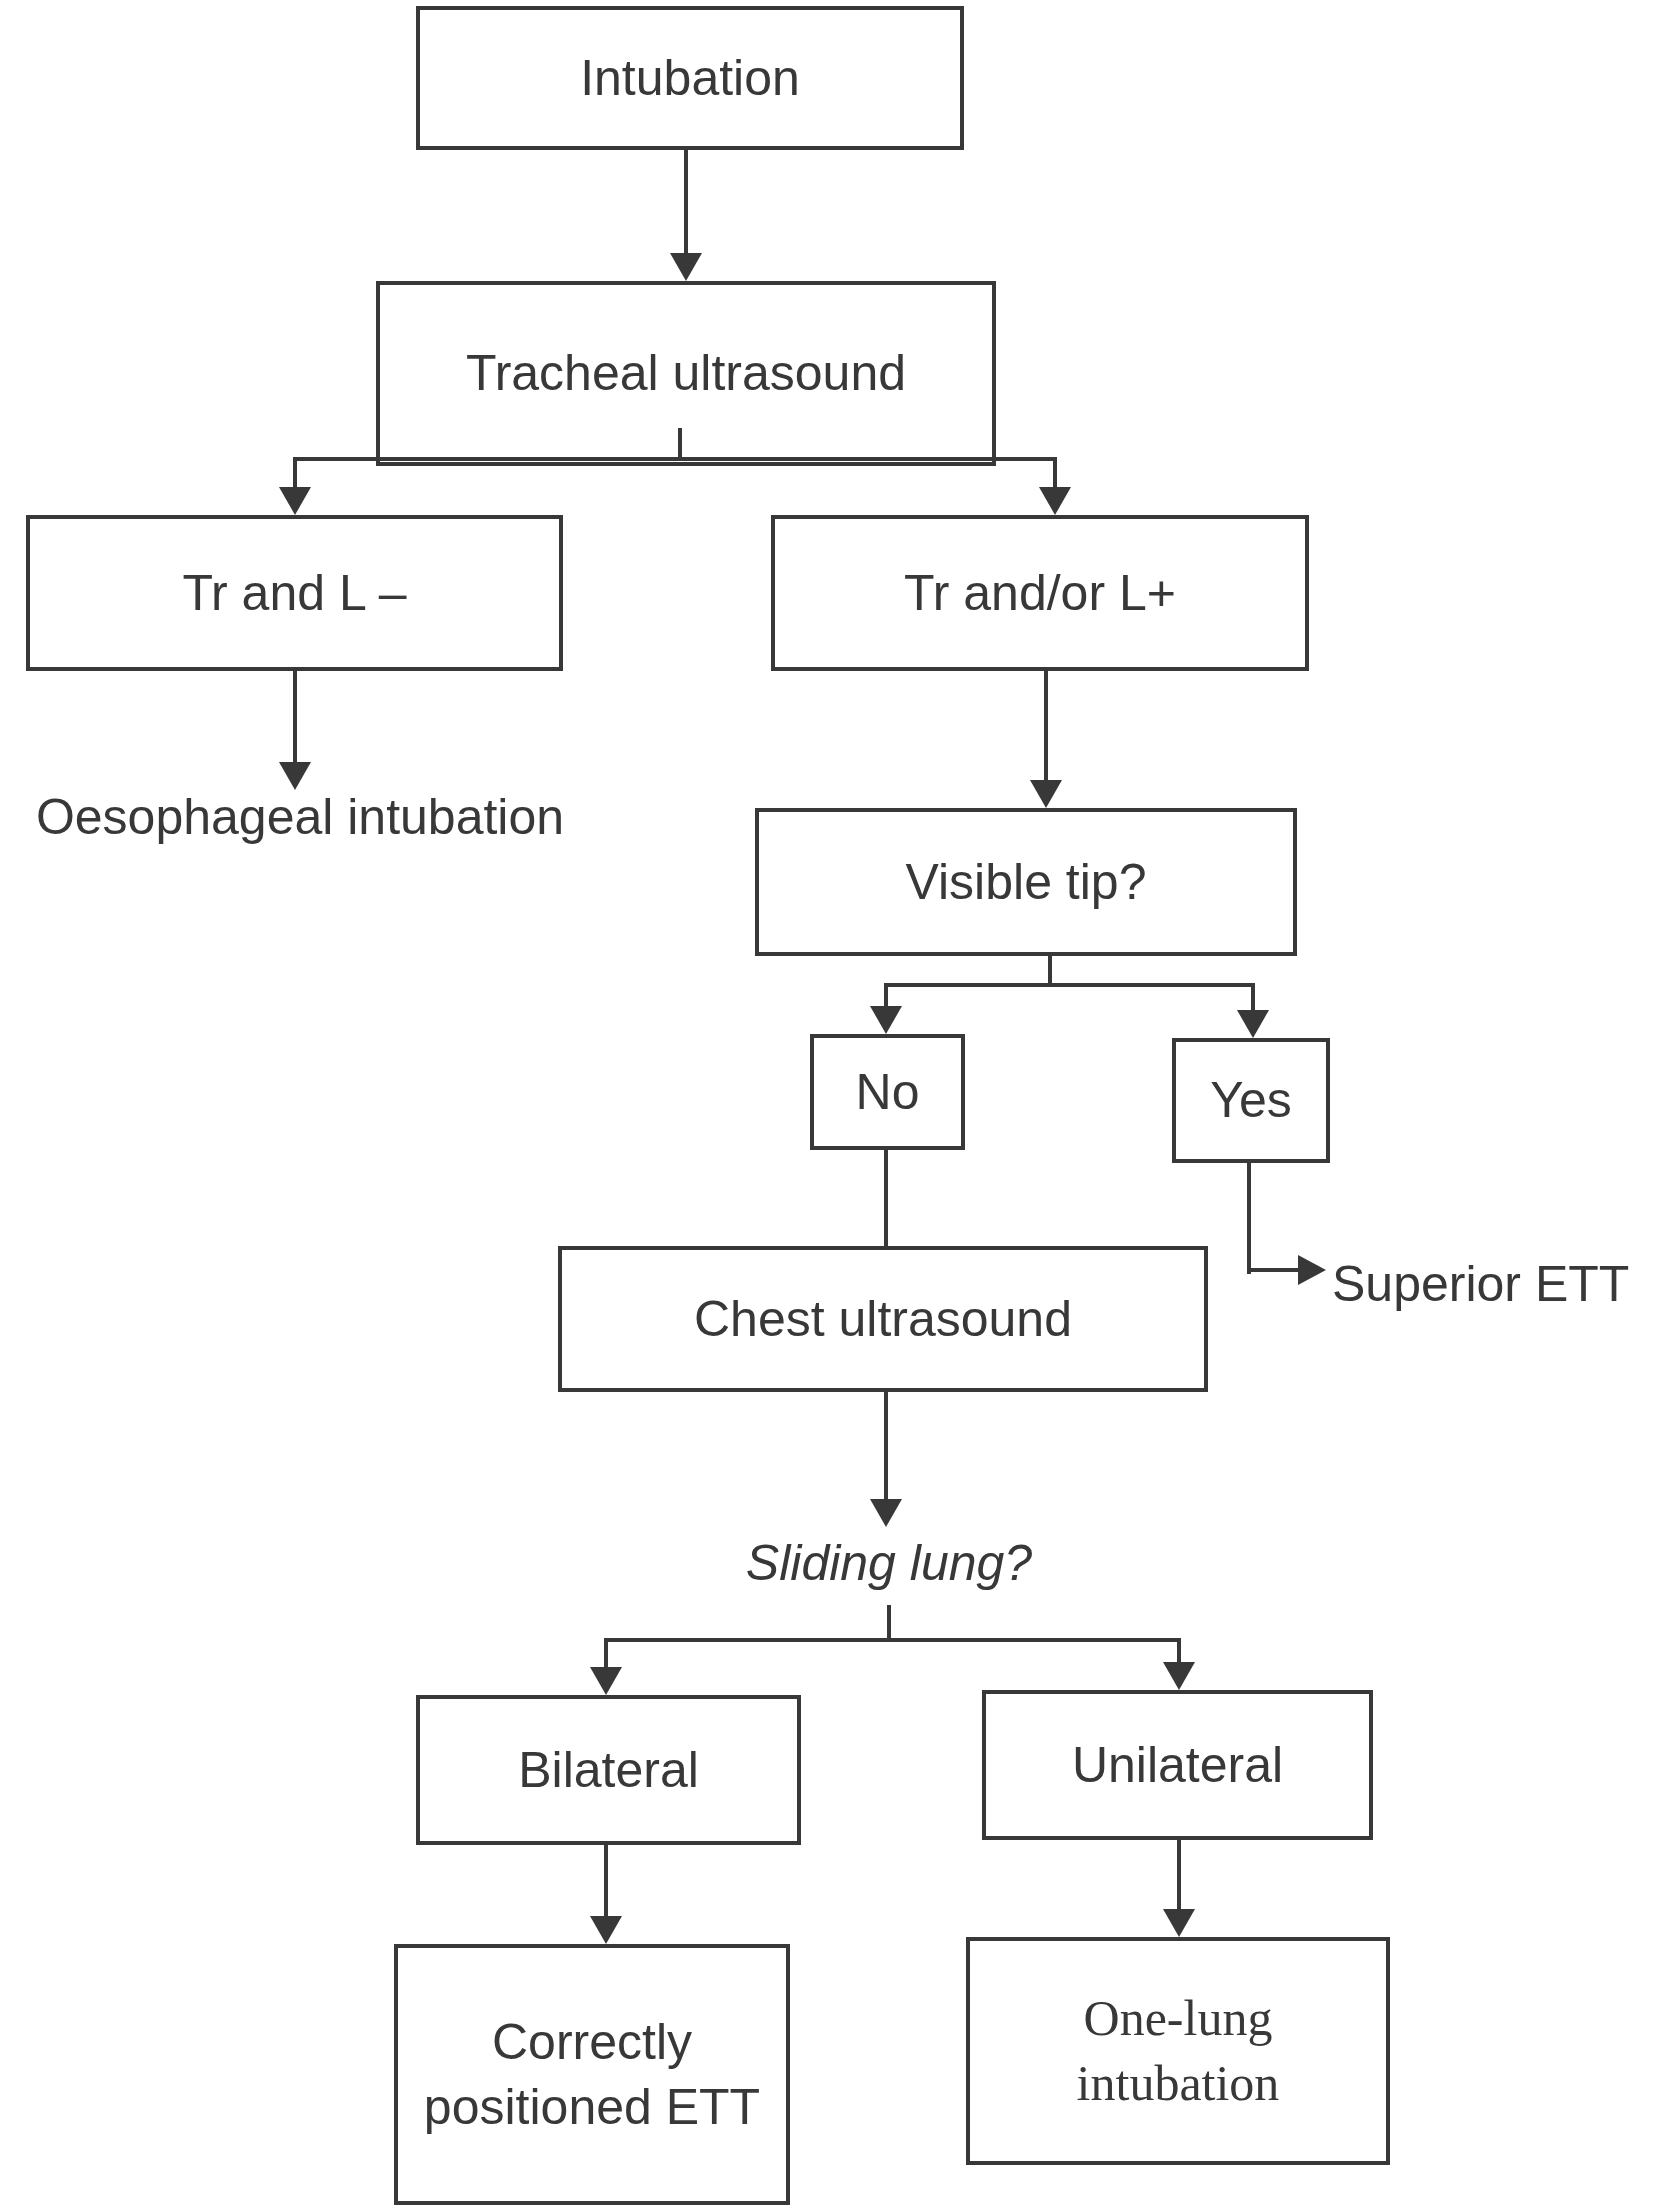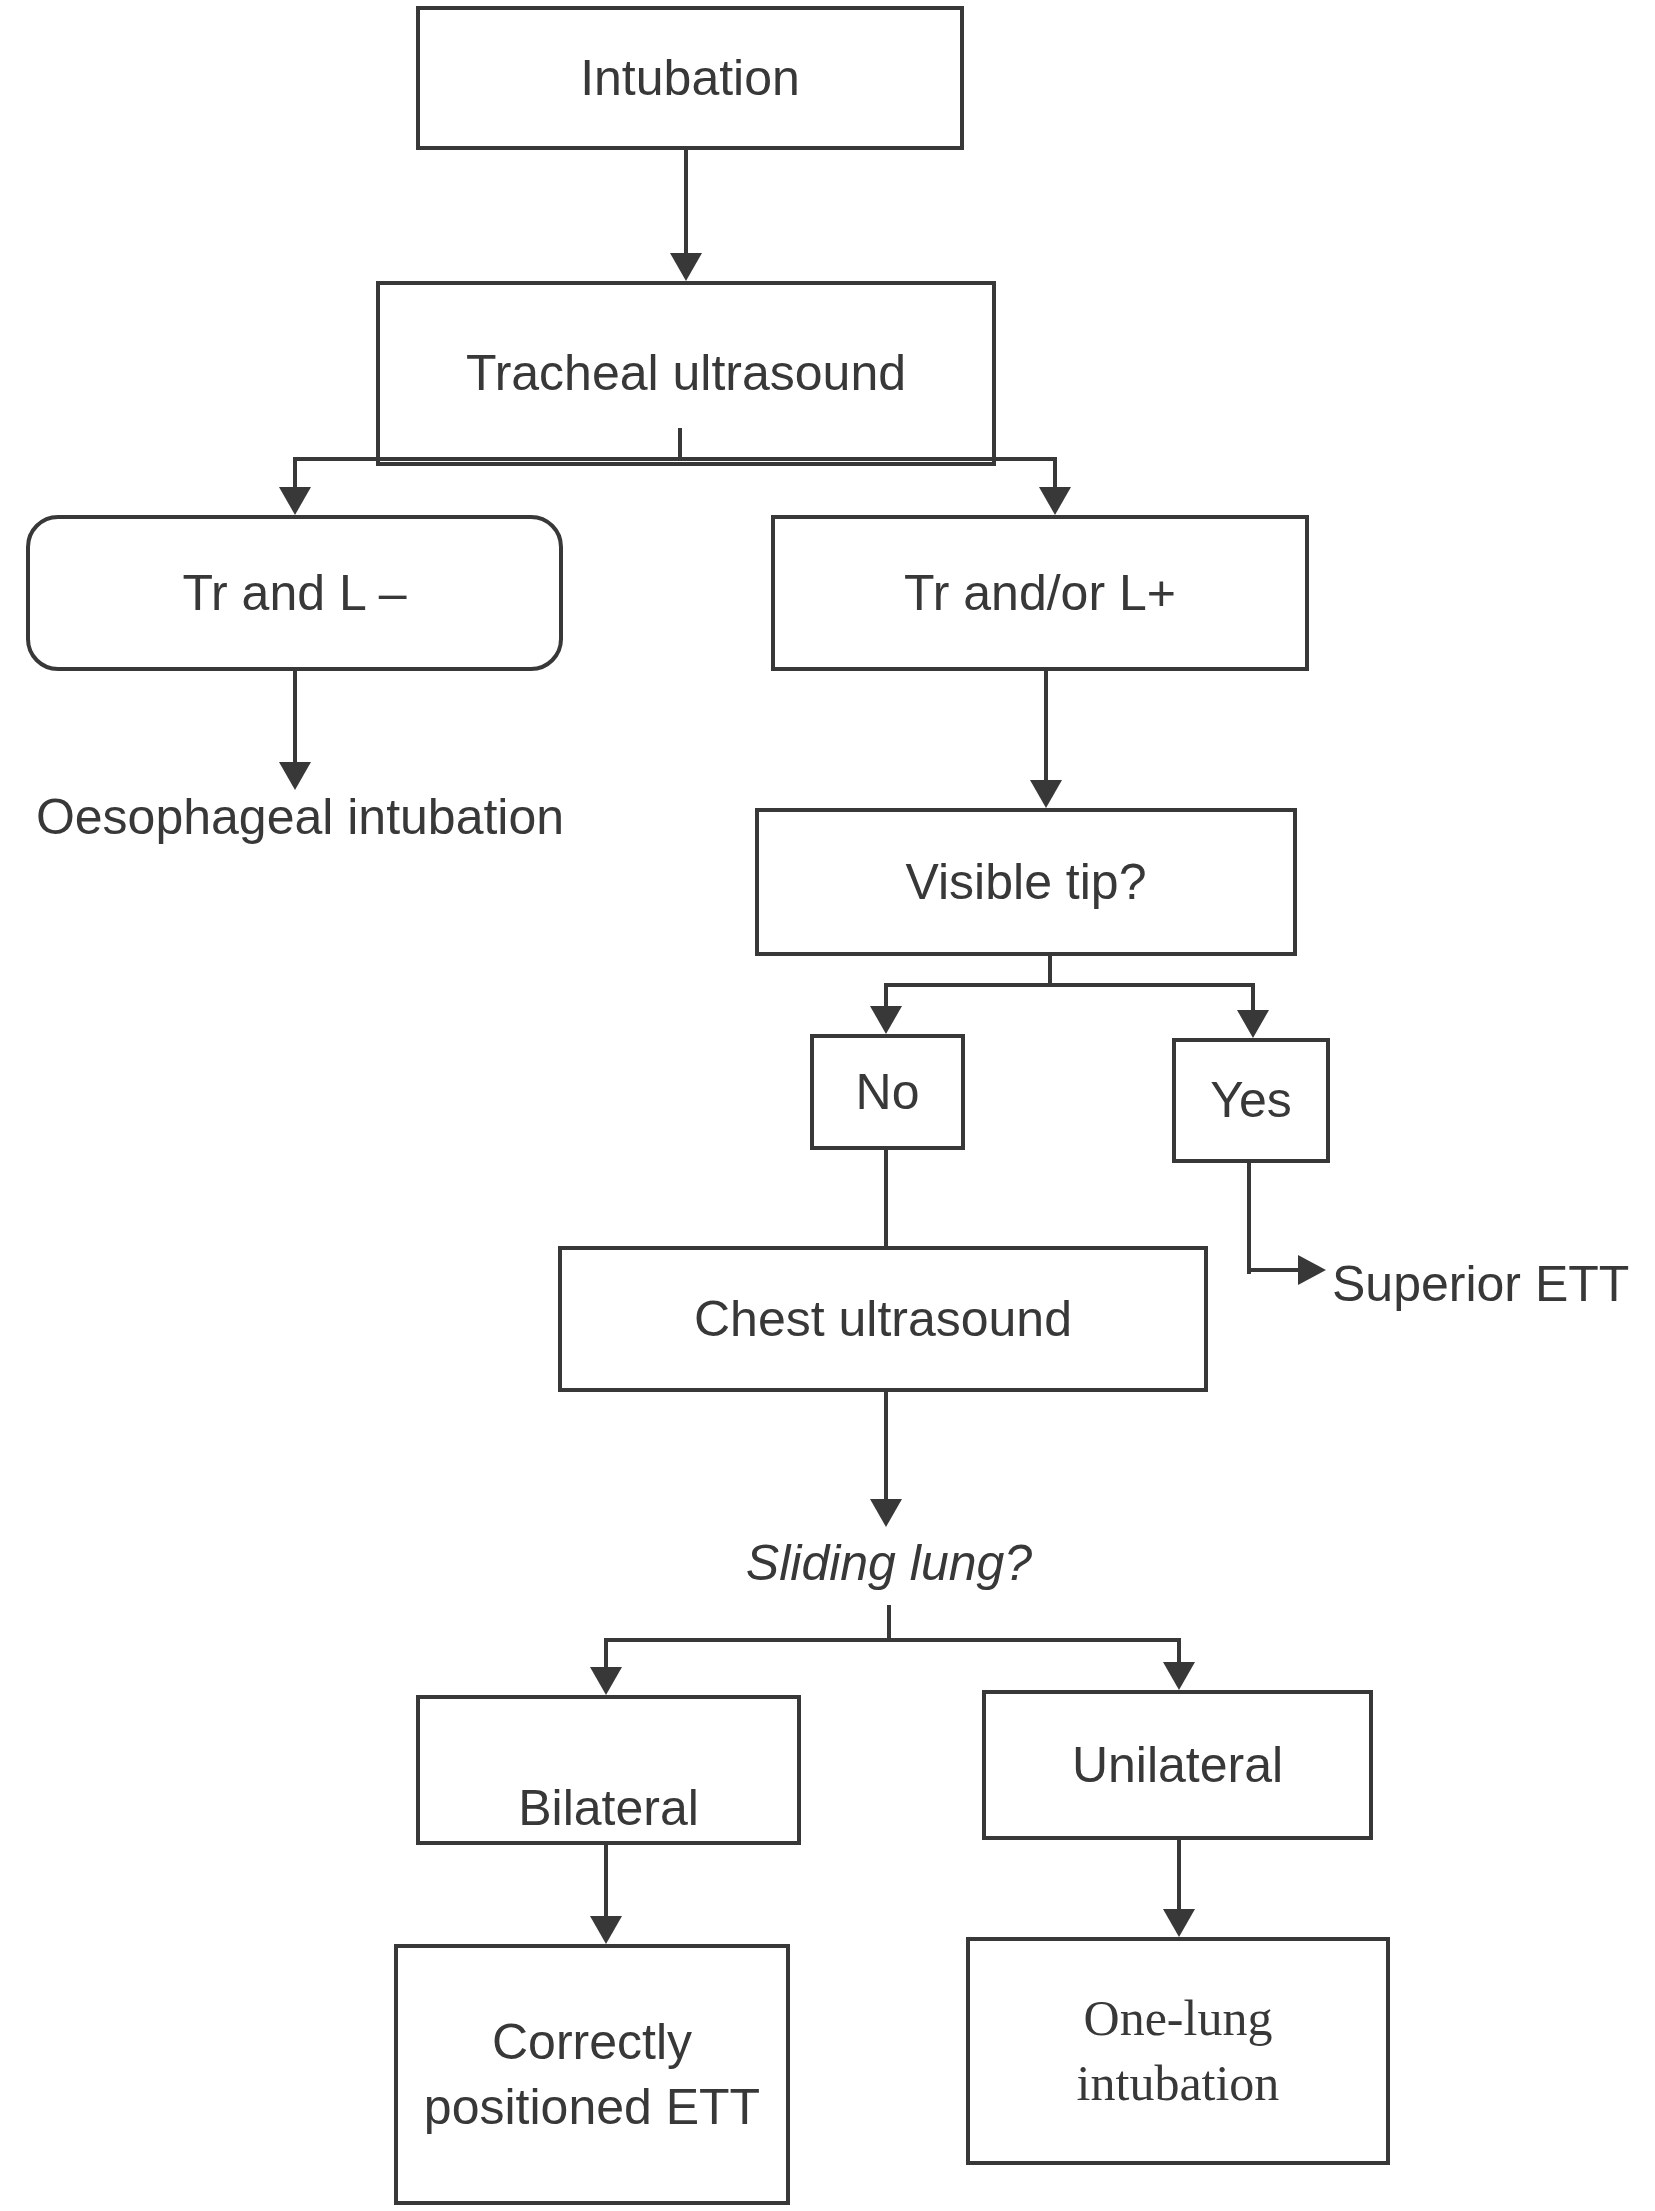--- a/index.html
+++ b/index.html
@@ -34,21 +34,21 @@
 <div id="canvas">
 
   <div class="box" style="left:416px; top:6px; width:548px; height:144px;">
     <span>Intubation</span>
   </div>
 
   <div class="box" style="left:376px; top:281px; width:620px; height:185px;">
     <span>Tracheal ultrasound</span>
   </div>
 
-  <div class="box" style="left:26px; top:515px; width:537px; height:156px;border-radius:32px;">
+  <div class="box" style="left:26px; top:515px; width:537px; height:156px;">
     <span>Tr and L –</span>
   </div>
 
   <div class="box" style="left:771px; top:515px; width:538px; height:156px;">
     <span>Tr and/or L+</span>
   </div>
 
   <div class="box" style="left:755px; top:808px; width:542px; height:148px;">
     <span>Visible tip?</span>
   </div>
@@ -58,21 +58,21 @@
   </div>
 
   <div class="box" style="left:1172px; top:1038px; width:158px; height:125px;">
     <span>Yes</span>
   </div>
 
   <div class="box" style="left:558px; top:1246px; width:650px; height:146px;">
     <span>Chest ultrasound</span>
   </div>
 
-  <div class="box" style="left:416px; top:1695px; width:385px; height:150px;align-items:flex-end;">
+  <div class="box" style="left:416px; top:1695px; width:385px; height:150px;">
     <span>Bilateral</span>
   </div>
 
   <div class="box" style="left:982px; top:1690px; width:391px; height:150px;justify-content:center;">
     <span>Unilateral</span>
   </div>
 
   <div class="box" style="left:394px; top:1944px; width:396px; height:261px;">
     <span>Correctly
 positioned ETT</span>

